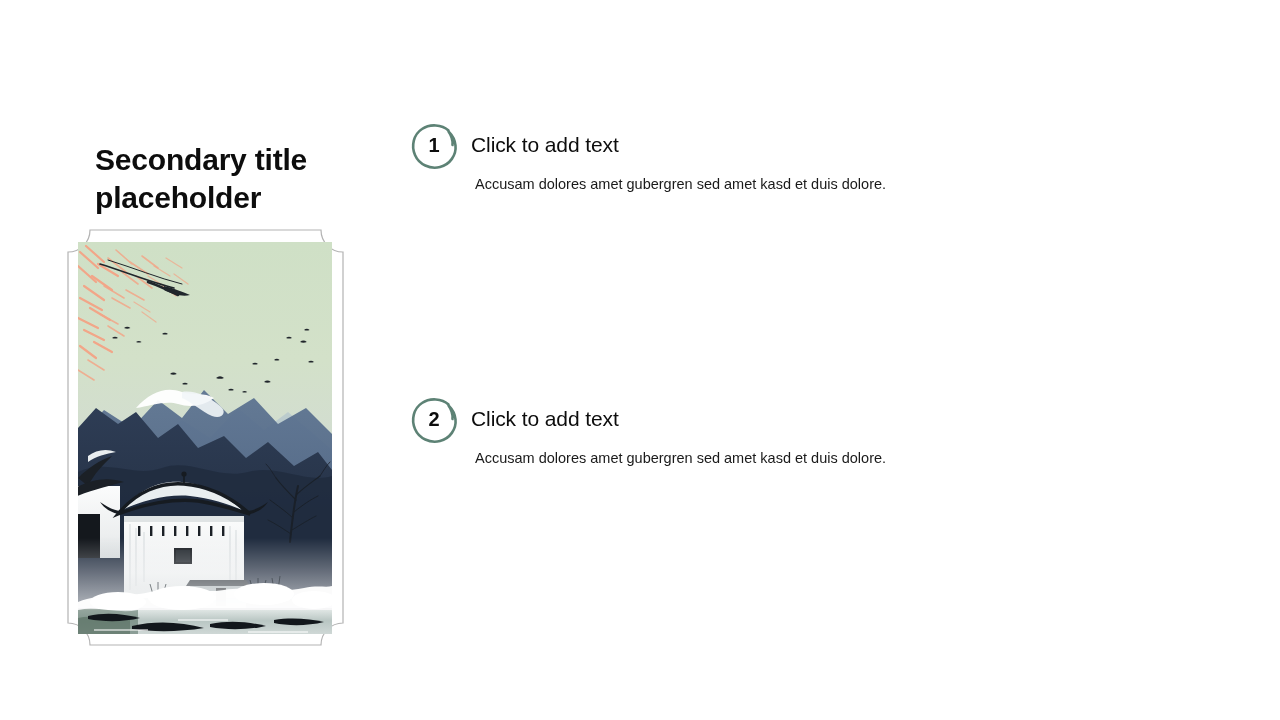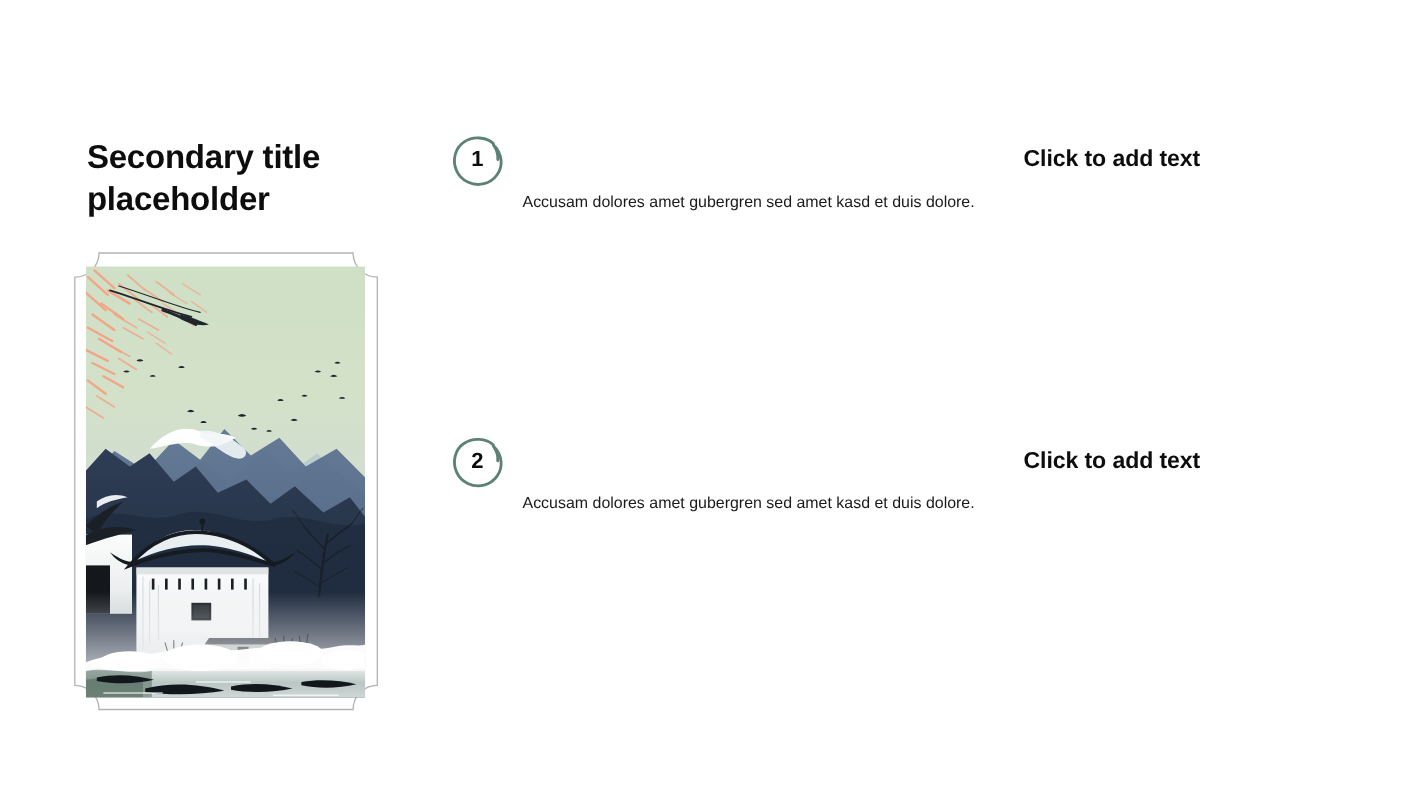--- a/index.html
+++ b/index.html
@@ -26,21 +26,21 @@
     left: 79px;
     top: 125px;
     width: 300px;
   }
   #secondary-title {
     font-size: 30px;
     font-weight: bold;
     line-height: 1.25;
     color: #0d0d0d;
     letter-spacing: -0.2px;
-    margin: 0;
+    margin: 16px;
     width: 250px;
   }
 
   
   #picture-frame {
     position: absolute;
     left: 68px;
     top: 230px;
     width: 275px;
     height: 415px;
@@ -109,27 +109,26 @@
   }
 
   .bullet-text {
     position: absolute;
     left: 63px;
     top: 0;
     width: 620px;
   }
   .bullet-heading {
     font-size: 21px;
-    font-weight: bold;
+    font-weight: normal;
     color: #0d0d0d;
     line-height: 1.2;
     margin: 0;
     padding-top: 12px;
     letter-spacing: -0.1px;
-    text-align: right;
   }
   .bullet-body {
     font-size: 14.5px;
     color: #1a1a1a;
     line-height: 1.45;
     margin: 4px;
     padding-top: 13px;
   }
 </style>
 </head>

